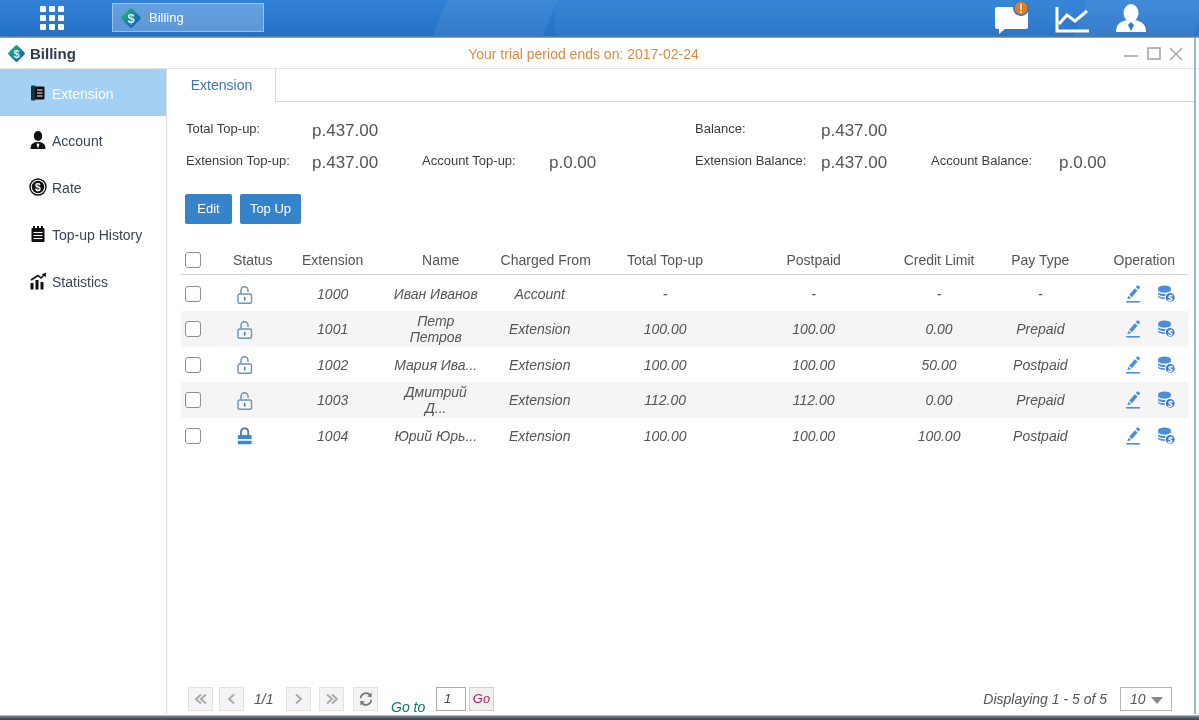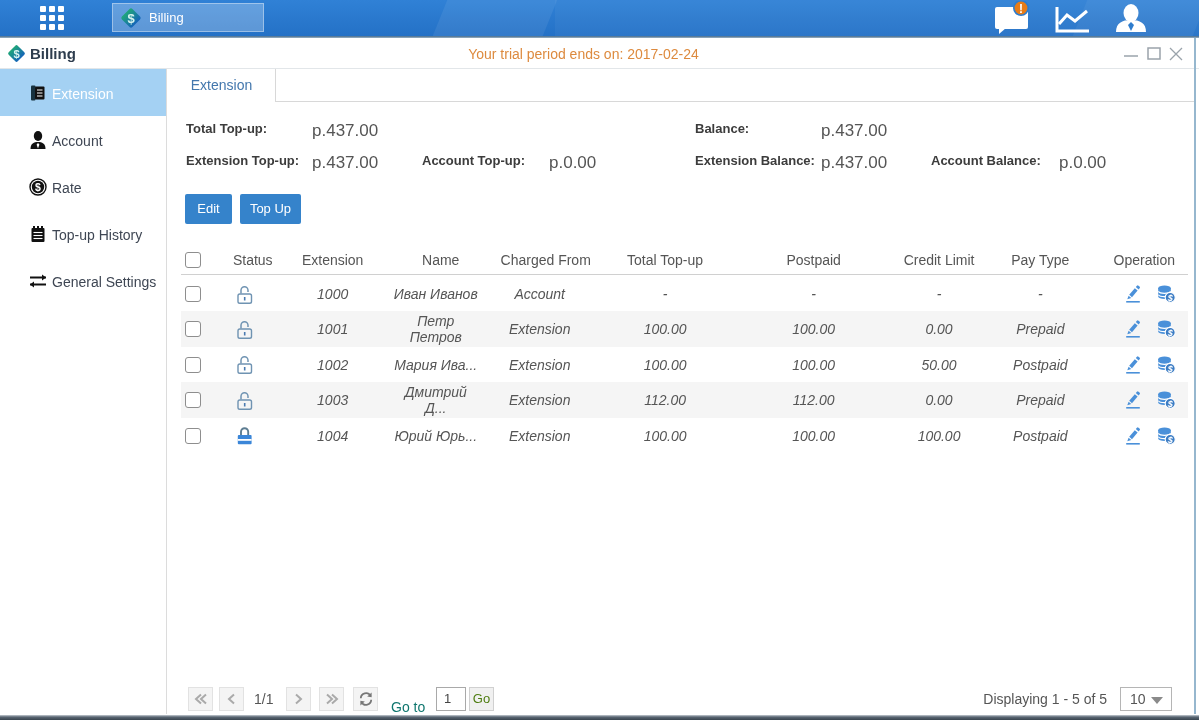--- a/index.html
+++ b/index.html
@@ -42,21 +42,21 @@
 #content { position:absolute; left:168px; top:69px; width:1026px; height:645px; background:#fff; }
 #rborder { position:absolute; left:1194px; top:38px; width:2px; height:676px; background:#96b7ce; }
 
 
 #tabbar { position:absolute; left:0; top:0; width:1026px; height:33px; }
 #tabbar .rest { position:absolute; left:108px; top:0; width:918px; height:33px; border-bottom:1px solid #d8d8d8; }
 #tab-active { position:absolute; left:0; top:0; width:108px; height:33px; background:#fff;
   border-right:1px solid #d8d8d8; text-align:center; line-height:33px; font-size:14px; color:#4377ad; }
 
 
-.slabel { position:absolute; font-size:13px; font-weight:bold; color:#3c3c3c; }
+.slabel { position:absolute; font-size:13px; font-weight:normal; color:#3c3c3c; }
 .sval { position:absolute; font-size:17px; color:#555; }
 
 
 .btn { position:absolute; top:125px; height:30px; background:#3583cb; border-radius:2px;
   color:#fff; font-size:13px; text-align:center; line-height:30px; }
 
 
 #tbl { position:absolute; left:13px; top:177px; width:1007px; }
 .trow { position:absolute; left:0; width:1007px; display:flex; align-items:center;gap:12px; }
 .hd { height:29px; border-bottom:1px solid #d0d0d0; color:#555; font-size:14px; }
@@ -65,27 +65,27 @@
 .dr.odd { background:#f5f5f5; }
 .c0{width:27px;} .c1{width:62px;text-align:center;} .c2{width:108px;text-align:center;}
 .c3{width:96px;text-align:center;} .c4{width:110px;text-align:center;} .c5{width:144px;text-align:center;}
 .c6{width:162px;text-align:center;} .c7{width:92px;text-align:center;} .c8{width:108px;text-align:center;}
 .c9{width:98px;text-align:center;}
 .cbx { width:16px; height:16px; border:1px solid #8e8e8e; border-radius:3px; background:#fff; margin-left:4px; }
 .opcell { display:flex; justify-content:center; align-items:center; gap:15px; position:relative; }
 .opcell svg { position:relative; left:6px; }
 
 
-#pager { position:absolute; left:0; top:618px; width:1026px; height:26px; }
+#pager { position:absolute; left:0; top:618px; width:1026px; height:26px;font-style:italic; }
 .pbtn { position:absolute; top:0; width:25px; height:24px; background:#f4f4f4; border:1px solid #e2e2e2;
   display:flex; align-items:center; justify-content:center; }
 #goto-input { position:absolute; left:268px; top:0; width:30px; height:24px; border:1px solid #a9a9a9;
   font-size:13px; color:#444; text-align:left; padding-left:7px; line-height:22px; background:#fff; }
 #gobtn { position:absolute; left:301px; top:0; width:25px; height:24px; background:#f0f0f0; border:1px solid #d0d0d0;
-  text-align:center; line-height:22px; font-size:13px; color:#4d7c0f; }
+  text-align:center; line-height:22px; font-size:13px; color:#be185d; }
 #displaying { position:absolute; right:87px; top:4px; font-size:14px; color:#555; }
 #perpage { position:absolute; right:22px; top:0; width:52px; height:24px; border:1px solid #b5b5b5; background:#fff; }
 #perpage .num { position:absolute; left:9px; top:3px; font-size:14px; color:#555; }
 #perpage .tri { position:absolute; right:8px; top:9px; width:0; height:0;
   border-left:6px solid transparent; border-right:6px solid transparent; border-top:7px solid #8a8a8a; }
 </style>
 </head>
 <body>
 
 <div id="topbar">
@@ -187,27 +187,28 @@
           <rect x="4" y="1" width="2" height="4" fill="#111"></rect>
           <rect x="8" y="1" width="2" height="4" fill="#111"></rect>
           <rect x="12" y="1" width="2" height="4" fill="#111"></rect>
           <line x1="4.5" y1="7.5" x2="13.5" y2="7.5" stroke="#fff" stroke-width="1.1"></line>
           <line x1="4.5" y1="10.5" x2="13.5" y2="10.5" stroke="#fff" stroke-width="1.1"></line>
           <line x1="4.5" y1="13.5" x2="13.5" y2="13.5" stroke="#fff" stroke-width="1.1"></line>
         </svg></div>
       <div class="lbl">Top-up History</div>
     </div>
   <div class="menuitem">
-      <div class="ic" id="ic-set"><svg width="18" height="18" viewBox="0 0 18 18">
-          <line x1="1" y1="5.5" x2="17" y2="5.5" stroke="#111" stroke-width="2"></line>
-          <path d="M13 2.5 L17 5.5 L13 8.5" fill="#111"></path>
-          <line x1="1" y1="12.5" x2="17" y2="12.5" stroke="#111" stroke-width="2"></line>
-          <path d="M5 9.5 L1 12.5 L5 15.5" fill="#111"></path>
+      <div class="ic" id="ic-stat"><svg width="18" height="18" viewBox="0 0 18 18">
+          <rect x="1.5" y="11" width="3" height="6.5" fill="#111"></rect>
+          <rect x="6.5" y="8" width="3" height="9.5" fill="#111"></rect>
+          <rect x="11.5" y="10" width="3" height="7.5" fill="#111"></rect>
+          <path d="M2 8 L9 3.5 L12 6 L16 2" fill="none" stroke="#111" stroke-width="1.6"></path>
+          <path d="M16.8 0.5 L17 5 L12.8 2.5 Z" fill="#111"></path>
         </svg></div>
-      <div class="lbl">General Settings</div>
+      <div class="lbl">Statistics</div>
     </div>
 </div>
 
 <div id="content">
   <div id="tabbar">
     <div class="rest"></div>
     <div id="tab-active">Extension</div>
   </div>
 
   <div class="slabel" style="left:18px;top:52px;">Total Top-up:</div>

